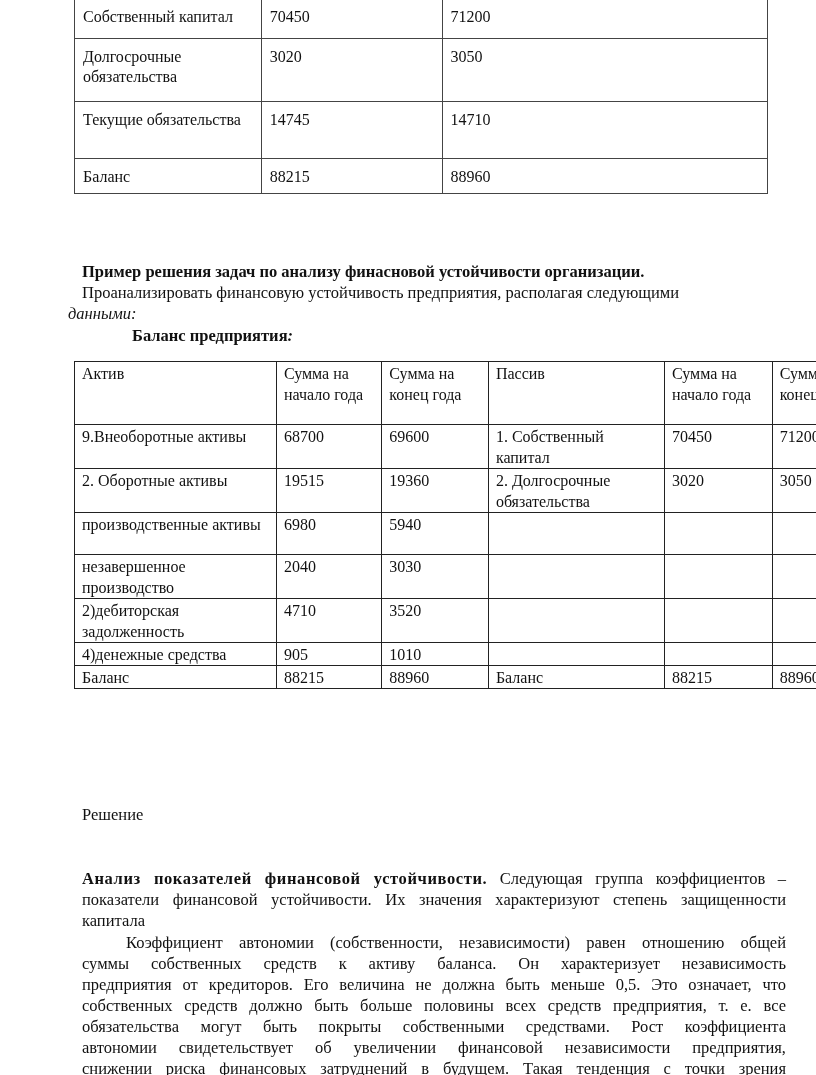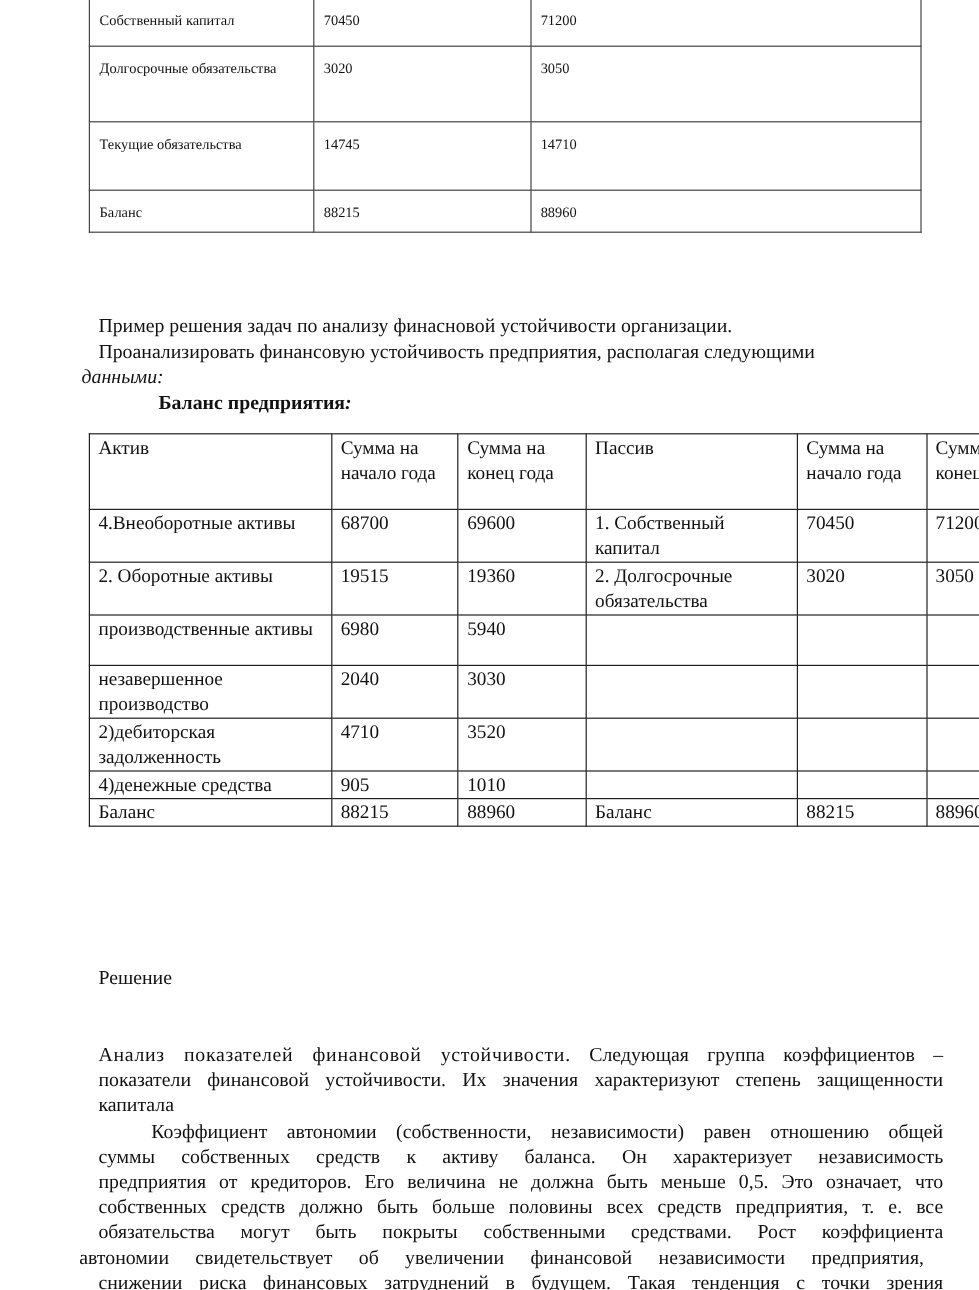--- a/index.html
+++ b/index.html
@@ -1,25 +1,25 @@
 <!DOCTYPE html>
 <html><head>
 <meta charset="utf-8">
 <style>
   html, body { margin:0; padding:0; background:#ffffff; }
   body { width:816px; height:1075px; position:relative; overflow:hidden;
          font-family:"Liberation Serif", "DejaVu Serif", serif; color:#111; font-size:16.5px; }
   table { border-collapse:collapse; }
   #t1 { position:absolute; left:74px; top:-2px; width:694px; }
-  #t1 td { border:1px solid #444; vertical-align:top; padding:8px 8px 6px 8px; line-height:20px; font-size:12px;margin-left:24px; }
+  #t1 td { border:1px solid #444; vertical-align:top; padding:8px 8px 6px 8px; line-height:20px; font-size:16px;margin-left:24px; }
   #t2 { position:absolute; left:74px; top:361px; width:803px; }
   #t2 td { border:1px solid #222; vertical-align:top; padding:1px 6px 0 7px; line-height:21px; font-size:16px; }
   .para { position:absolute; line-height:21px; font-size:16.5px; }
   .just { text-align:justify; text-align-last:justify; }
-  b { font-weight:normal; }
+  b { font-weight:bold; }
 </style>
 </head>
 <body>
 
 <table id="t1">
   <colgroup>
       <col style="width:187px">
       <col style="width:181px">
       <col style="width:326px">
     </colgroup>
@@ -64,21 +64,21 @@
   <tbody>
       <tr style="height:63px">
     <td>Актив</td>
     <td>Сумма на начало года</td>
     <td>Сумма на конец года</td>
     <td>Пассив</td>
     <td>Сумма на начало года</td>
     <td>Сумма на конец года</td>
   </tr>
   <tr style="height:42px">
-    <td>4.Внеоборотные активы</td>
+    <td>9.Внеоборотные активы</td>
     <td>68700</td>
     <td>69600</td>
     <td>1. Собственный капитал</td>
     <td>70450</td>
     <td>71200</td>
   </tr>
   <tr style="height:42px">
     <td>2. Оборотные активы</td>
     <td>19515</td>
     <td>19360</td>
@@ -133,14 +133,14 @@
 
 <div class="para just" style="left:82px; top:868px; width:704px;"><b style="letter-spacing:0.6px">Анализ показателей финансовой устойчивости.</b><span> Следующая группа коэффициентов –</span></div>
 <div class="para just" style="left:82px; top:889px; width:704px;">показатели финансовой устойчивости. Их значения характеризуют степень защищенности</div>
 <div class="para" style="left:82px; top:910px;">капитала</div>
 
 <div class="para just" style="left:126px; top:932px; width:660px;">Коэффициент автономии (собственности, независимости) равен отношению общей</div>
 <div class="para just" style="left:82px; top:953px; width:704px;">суммы собственных средств к активу баланса. Он характеризует независимость</div>
 <div class="para just" style="left:82px; top:974px; width:704px;">предприятия от кредиторов. Его величина не должна быть меньше 0,5. Это означает, что</div>
 <div class="para just" style="left:82px; top:995px; width:704px;">собственных средств должно быть больше половины всех средств предприятия, т. е. все</div>
 <div class="para just" style="left:82px; top:1016px; width:704px;">обязательства могут быть покрыты собственными средствами. Рост коэффициента</div>
-<div class="para just" style="left:66px; top:1037px; width:704px;">автономии свидетельствует об увеличении финансовой независимости предприятия,</div>
+<div class="para just" style="left:82px; top:1037px; width:704px;">автономии свидетельствует об увеличении финансовой независимости предприятия,</div>
 <div class="para just" style="left:82px; top:1058px; width:704px;">снижении риска финансовых затруднений в будущем. Такая тенденция с точки зрения</div>
 
 </body></html>

